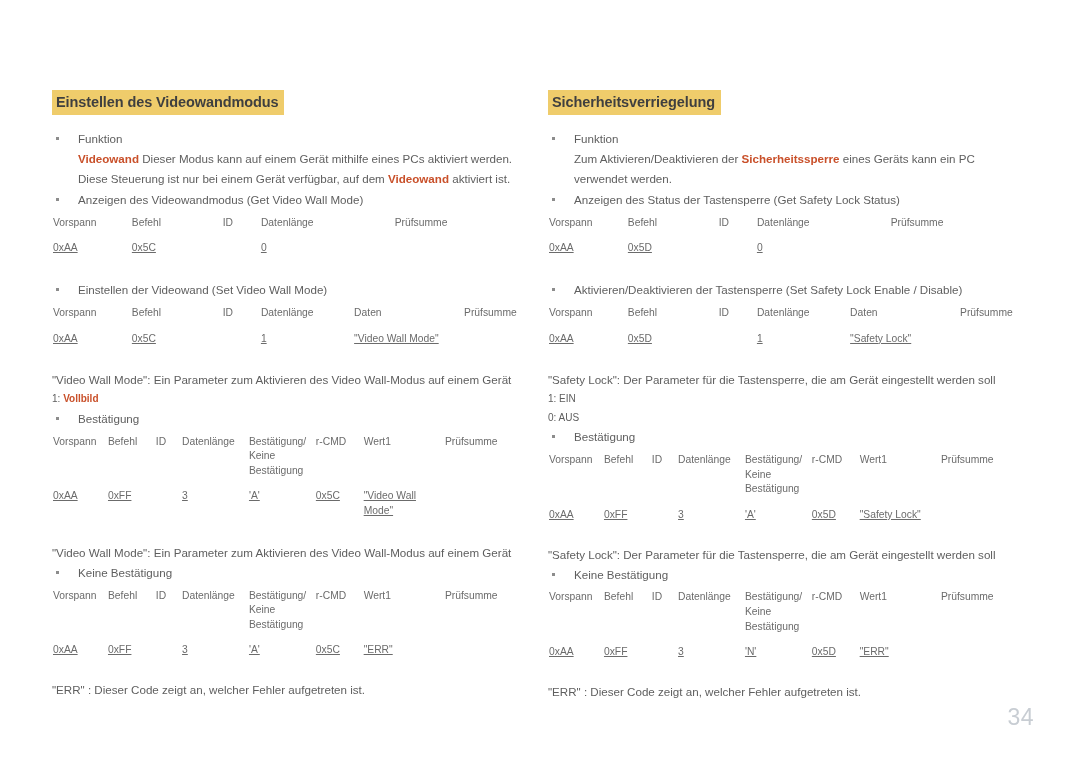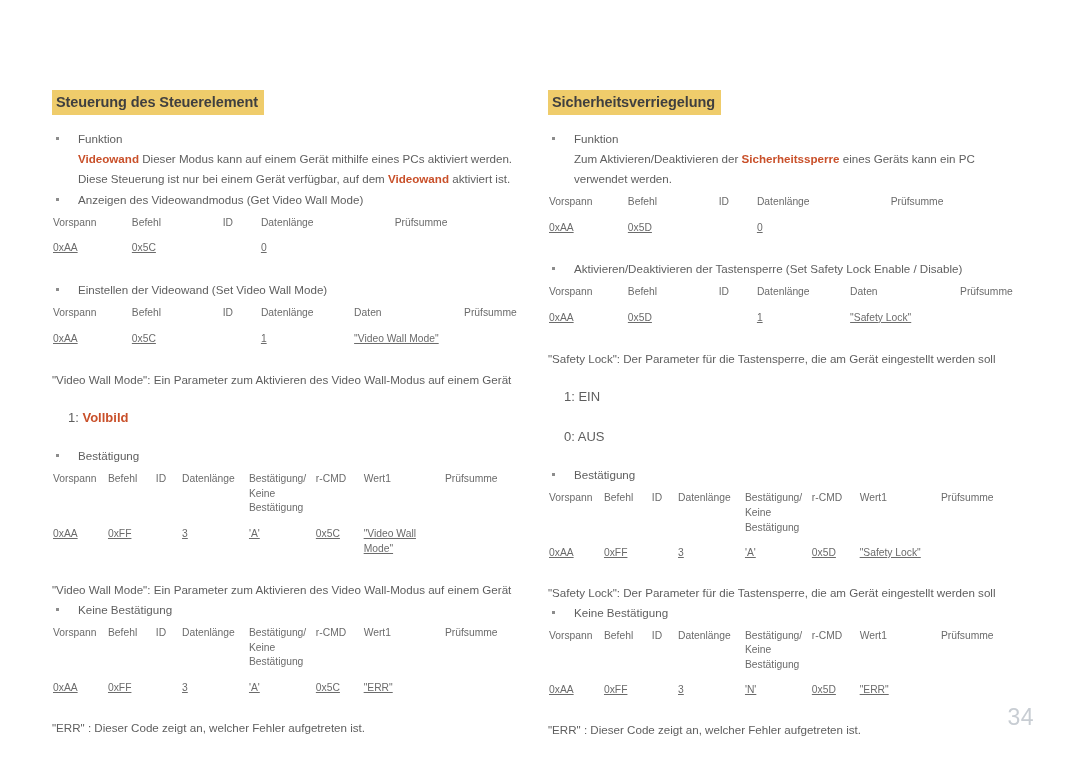--- a/index.html
+++ b/index.html
@@ -47,21 +47,21 @@
   }
   .bullet .sub { display:block; }
   .red { color:#c9502a; font-weight:bold; }
   .plain-line {
     font-size:11.6px;
     line-height:1.72;
     color:#5e5e5e;
     margin:0;
     padding-left:0;
   }
-  .kv { font-size:13px; line-height:1.85; color:#5e5e5e; margin:16px; }
+  .kv { font-size:10px; line-height:1.85; color:#5e5e5e; margin:0; }
 
   
   table.cmd {
     border-collapse:collapse;
     width:100%;
     font-size:10.3px;
     color:#6b6b6b;
     margin:2px 0 4px 0;
     table-layout:fixed;
   }
@@ -90,21 +90,21 @@
     text-align:right;
   }
 </style>
 </head>
 <body>
 
 <div class="page">
 
   <div class="col col-left">
 
-    <h2 class="section-title">Steuerung des Steuerelement</h2>
+    <h2 class="section-title">Einstellen des Videowandmodus</h2>
 
     <div class="bullet">
       <span>Funktion</span>
       <span class="sub"><span class="red">Videowand</span><span> Dieser Modus kann auf einem Gerät mithilfe eines PCs aktiviert werden.</span></span>
       <span class="sub"><span>Diese Steuerung ist nur bei einem Gerät verfügbar, auf dem </span><span class="red">Videowand</span><span> aktiviert ist.</span></span>
     </div>
 
     <div class="bullet">Anzeigen des Videowandmodus (Get Video Wall Mode)</div>
 
     <table class="cmd">
@@ -260,20 +260,21 @@
 
   <div class="col col-right">
 
     <h2 class="section-title">Sicherheitsverriegelung</h2>
 
     <div class="bullet">
       <span>Funktion</span>
       <span class="sub"><span>Zum Aktivieren/Deaktivieren der </span><span class="red">Sicherheitssperre</span><span> eines Geräts kann ein PC verwendet werden.</span></span>
     </div>
 
+    <div class="bullet">Anzeigen des Status der Tastensperre (Get Safety Lock Status)</div>
 
     <table class="cmd">
       <colgroup>
           <col style="width:16.5%">
           <col style="width:19%">
           <col style="width:8%">
           <col style="width:28%">
           <col style="width:28.5%">
         </colgroup>
       <tbody>

